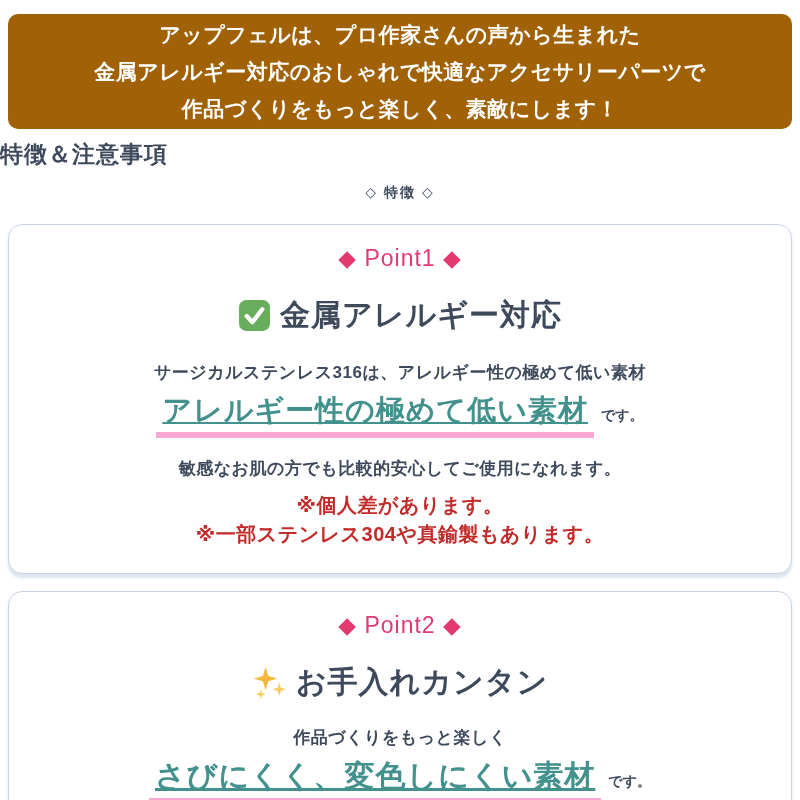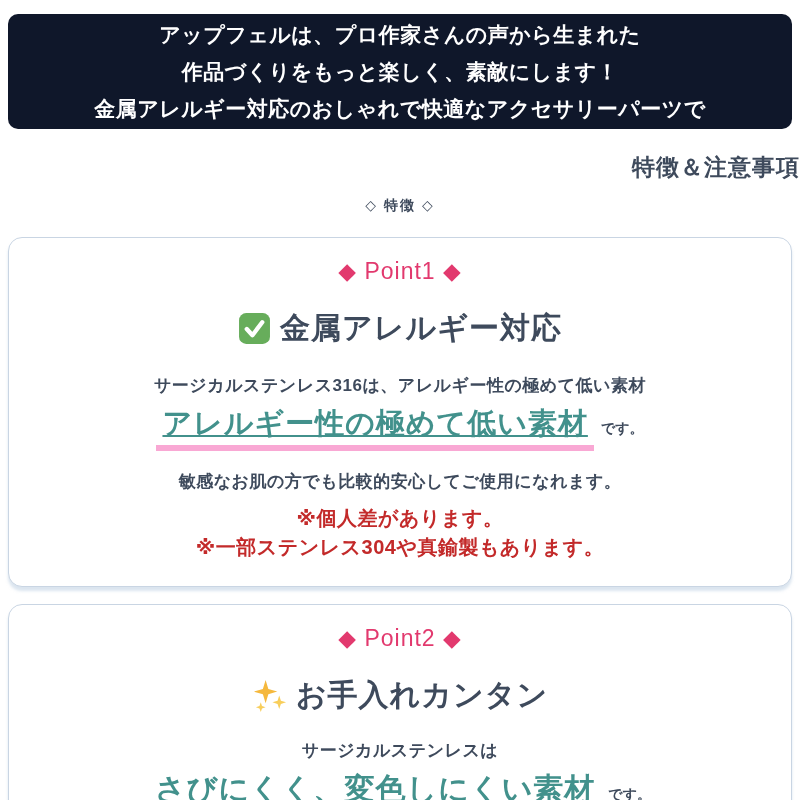--- a/index.html
+++ b/index.html
@@ -6,34 +6,34 @@
   body {
     width: 800px; height: 800px; overflow: hidden;
     font-family: "Liberation Sans", "DejaVu Sans", sans-serif;
     -webkit-font-smoothing: antialiased;
   }
   .page { width: 800px; height: 800px; }
 
   
   .banner {
     margin: 14px 8px 0 8px;
-    background: #0f172a;
+    background: #a16207;
     border-radius: 10px;
     color: #ffffff;
     text-align: center;
     font-weight: bold;
     font-size: 21px;
     line-height: 37px;
     padding: 2px 10px;
     letter-spacing: 0.5px;
   }
 
   .section-title {
-    margin: 23px 0 0 0;
-    text-align: right;
+    margin: 10px 0 0 0;
+    text-align: left;
     color: #3e4a5c;
     font-size: 23px;
     font-weight: bold;
     letter-spacing: 1px;
   }
   .section-subtitle {
     margin-top: 14px;
     text-align: center;
     color: #3e4a5c;
     font-size: 14px;
@@ -113,22 +113,22 @@
     letter-spacing: 0.5px;
   }
 </style>
 </head>
 <body>
 
 <div class="page">
 
   <div class="banner">
     <div>アップフェルは、プロ作家さんの声から生まれた</div>
+    <div>金属アレルギー対応のおしゃれで快適なアクセサリーパーツで</div>
     <div>作品づくりをもっと楽しく、素敵にします！</div>
-    <div>金属アレルギー対応のおしゃれで快適なアクセサリーパーツで</div>
   </div>
 
   <div class="section-title">特徴＆注意事項</div>
   <div class="section-subtitle">◇ 特徴 ◇</div>
 
   <section class="card">
     <div class="point-label">◆ Point1 ◆</div>
 
     <div class="card-title">
       <span class="icon">
@@ -161,21 +161,21 @@
       <span class="icon">
         <svg width="35" height="35" viewBox="0 0 36 36" aria-hidden="true">
           <path fill="#f5b83d" d="M14 2 L16.8 11.2 L26 14 L16.8 16.8 L14 26 L11.2 16.8 L2 14 L11.2 11.2 Z"></path>
           <path fill="#f8ce5b" d="M28 18 L29.7 23.3 L35 25 L29.7 26.7 L28 32 L26.3 26.7 L21 25 L26.3 23.3 Z"></path>
           <path fill="#f8ce5b" d="M9 25 L10.3 28.7 L14 30 L10.3 31.3 L9 35 L7.7 31.3 L4 30 L7.7 28.7 Z"></path>
         </svg>
       </span>
       <span>お手入れカンタン</span>
     </div>
 
-    <p class="body-text first">サージカルステンレスは</p>
+    <p class="body-text first">作品づくりをもっと楽しく</p>
 
     <div class="emphasis-row">
       <span class="emphasis">さびにくく、変色しにくい素材</span><span class="suffix">です。</span>
     </div>
 
   </section>
 
 </div>
 
 </body></html>

